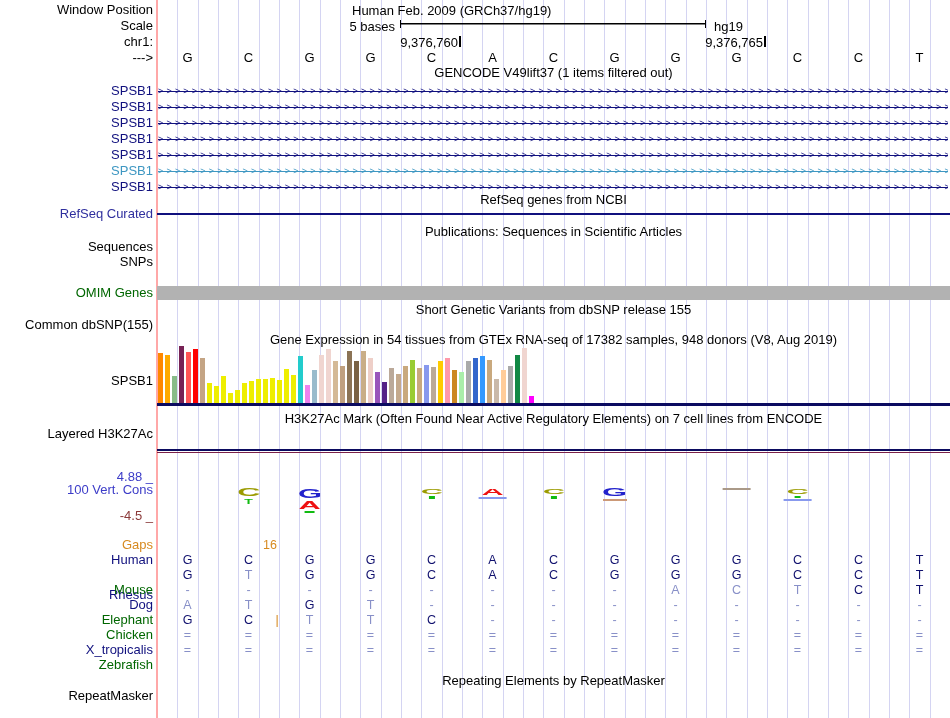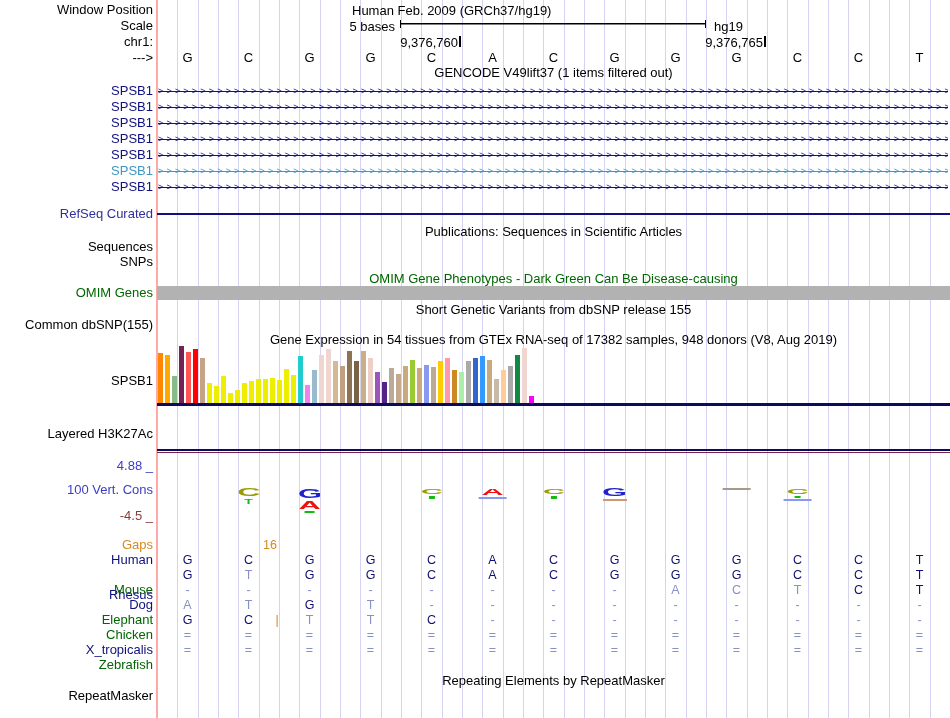--- a/index.html
+++ b/index.html
@@ -100,28 +100,28 @@
         <div class="rlabel" style="top: 132px; color: rgb(16, 16, 126);">SPSB1</div>
         <div class="gene-arrows" style="top: 131px; color: rgb(16, 16, 126);">&gt;&gt;&gt;&gt;&gt;&gt;&gt;&gt;&gt;&gt;&gt;&gt;&gt;&gt;&gt;&gt;&gt;&gt;&gt;&gt;&gt;&gt;&gt;&gt;&gt;&gt;&gt;&gt;&gt;&gt;&gt;&gt;&gt;&gt;&gt;&gt;&gt;&gt;&gt;&gt;&gt;&gt;&gt;&gt;&gt;&gt;&gt;&gt;&gt;&gt;&gt;&gt;&gt;&gt;&gt;&gt;&gt;&gt;&gt;&gt;&gt;&gt;&gt;&gt;&gt;&gt;&gt;&gt;&gt;&gt;&gt;&gt;&gt;&gt;&gt;&gt;&gt;&gt;&gt;&gt;&gt;&gt;&gt;&gt;&gt;&gt;&gt;&gt;&gt;&gt;&gt;&gt;&gt;&gt;&gt;&gt;&gt;&gt;&gt;&gt;&gt;&gt;&gt;&gt;&gt;&gt;&gt;&gt;&gt;&gt;&gt;&gt;&gt;&gt;&gt;&gt;&gt;&gt;&gt;&gt;</div>
         <div class="rlabel" style="top: 148px; color: rgb(16, 16, 126);">SPSB1</div>
         <div class="gene-arrows" style="top: 147px; color: rgb(16, 16, 126);">&gt;&gt;&gt;&gt;&gt;&gt;&gt;&gt;&gt;&gt;&gt;&gt;&gt;&gt;&gt;&gt;&gt;&gt;&gt;&gt;&gt;&gt;&gt;&gt;&gt;&gt;&gt;&gt;&gt;&gt;&gt;&gt;&gt;&gt;&gt;&gt;&gt;&gt;&gt;&gt;&gt;&gt;&gt;&gt;&gt;&gt;&gt;&gt;&gt;&gt;&gt;&gt;&gt;&gt;&gt;&gt;&gt;&gt;&gt;&gt;&gt;&gt;&gt;&gt;&gt;&gt;&gt;&gt;&gt;&gt;&gt;&gt;&gt;&gt;&gt;&gt;&gt;&gt;&gt;&gt;&gt;&gt;&gt;&gt;&gt;&gt;&gt;&gt;&gt;&gt;&gt;&gt;&gt;&gt;&gt;&gt;&gt;&gt;&gt;&gt;&gt;&gt;&gt;&gt;&gt;&gt;&gt;&gt;&gt;&gt;&gt;&gt;&gt;&gt;&gt;&gt;&gt;&gt;&gt;&gt;</div>
         <div class="rlabel" style="top: 164px; color: rgb(62, 151, 194);">SPSB1</div>
         <div class="gene-arrows" style="top: 163px; color: rgb(62, 151, 194);">&gt;&gt;&gt;&gt;&gt;&gt;&gt;&gt;&gt;&gt;&gt;&gt;&gt;&gt;&gt;&gt;&gt;&gt;&gt;&gt;&gt;&gt;&gt;&gt;&gt;&gt;&gt;&gt;&gt;&gt;&gt;&gt;&gt;&gt;&gt;&gt;&gt;&gt;&gt;&gt;&gt;&gt;&gt;&gt;&gt;&gt;&gt;&gt;&gt;&gt;&gt;&gt;&gt;&gt;&gt;&gt;&gt;&gt;&gt;&gt;&gt;&gt;&gt;&gt;&gt;&gt;&gt;&gt;&gt;&gt;&gt;&gt;&gt;&gt;&gt;&gt;&gt;&gt;&gt;&gt;&gt;&gt;&gt;&gt;&gt;&gt;&gt;&gt;&gt;&gt;&gt;&gt;&gt;&gt;&gt;&gt;&gt;&gt;&gt;&gt;&gt;&gt;&gt;&gt;&gt;&gt;&gt;&gt;&gt;&gt;&gt;&gt;&gt;&gt;&gt;&gt;&gt;&gt;&gt;&gt;</div>
         <div class="rlabel" style="top: 180px; color: rgb(16, 16, 126);">SPSB1</div>
         <div class="gene-arrows" style="top: 179px; color: rgb(16, 16, 126);">&gt;&gt;&gt;&gt;&gt;&gt;&gt;&gt;&gt;&gt;&gt;&gt;&gt;&gt;&gt;&gt;&gt;&gt;&gt;&gt;&gt;&gt;&gt;&gt;&gt;&gt;&gt;&gt;&gt;&gt;&gt;&gt;&gt;&gt;&gt;&gt;&gt;&gt;&gt;&gt;&gt;&gt;&gt;&gt;&gt;&gt;&gt;&gt;&gt;&gt;&gt;&gt;&gt;&gt;&gt;&gt;&gt;&gt;&gt;&gt;&gt;&gt;&gt;&gt;&gt;&gt;&gt;&gt;&gt;&gt;&gt;&gt;&gt;&gt;&gt;&gt;&gt;&gt;&gt;&gt;&gt;&gt;&gt;&gt;&gt;&gt;&gt;&gt;&gt;&gt;&gt;&gt;&gt;&gt;&gt;&gt;&gt;&gt;&gt;&gt;&gt;&gt;&gt;&gt;&gt;&gt;&gt;&gt;&gt;&gt;&gt;&gt;&gt;&gt;&gt;&gt;&gt;&gt;&gt;&gt;</div>
       </div>
 
+    <div class="title" style="top:193px">RefSeq genes from NCBI</div>
     <div class="hline" style="top:213px; height:1.5px; background:#10107E"></div>
     <div class="rlabel indigo" style="top:207px">RefSeq Curated</div>
 
     <div class="title" style="top:225px">Publications: Sequences in Scientific Articles</div>
     <div class="rlabel" style="top:240px">Sequences</div>
     <div class="rlabel" style="top:255px">SNPs</div>
 
-    <div class="title green" style="top:272px">OMIM Gene Phenotypes - Dark Green Can Be Disease-causing</div>
     <div class="hline" style="top:286px; height:14px; background:#B2B2B2"></div>
     <div class="rlabel green" style="top:286px">OMIM Genes</div>
 
     <div class="title" style="top:303px">Short Genetic Variants from dbSNP release 155</div>
     <div class="rlabel" style="top:318px">Common dbSNP(155)</div>
 
     <div class="title" style="top:333px">Gene Expression in 54 tissues from GTEx RNA-seq of 17382 samples, 948 donors (V8, Aug 2019)</div>
     <div class="rlabel" style="top:374px">SPSB1</div>
     <div class="gtex-bars" id="gtex-bars">
         <div class="gtex-bar" style="height: 50px; background: rgb(255, 136, 0);"></div>
@@ -174,25 +174,26 @@
         <div class="gtex-bar" style="height: 43px; background: rgb(201, 169, 126);"></div>
         <div class="gtex-bar" style="height: 24px; background: rgb(201, 185, 169);"></div>
         <div class="gtex-bar" style="height: 33px; background: rgb(255, 204, 153);"></div>
         <div class="gtex-bar" style="height: 37px; background: rgb(170, 170, 170);"></div>
         <div class="gtex-bar" style="height: 48px; background: rgb(17, 136, 68);"></div>
         <div class="gtex-bar" style="height: 55px; background: rgb(240, 213, 208);"></div>
         <div class="gtex-bar" style="height: 7px; background: rgb(255, 0, 255);"></div>
       </div>
     <div class="hline" style="top:403px; height:3px; background:#0B0B60"></div>
 
+    <div class="title" style="top:412px">H3K27Ac Mark (Often Found Near Active Regulatory Elements) on 7 cell lines from ENCODE</div>
     <div class="rlabel" style="top:427px">Layered H3K27Ac</div>
     <div class="hline" style="top:449px; height:2px; background:#0B0B60"></div>
     <div class="hline" style="top:451.5px; height:1.5px; background:#7A2048"></div>
 
-    <div class="rlabel blue" style="top:459px">4.88 _</div>
+    <div class="rlabel blue" style="top:470px">4.88 _</div>
     <div class="rlabel blue" style="top:483px">100 Vert. Cons</div>
     <div class="rlabel dred" style="top:509px">-4.5 _</div>
     <div id="cons-logos">
         <div class="logo" style="left: 248.5px; top: 487px;">
           <div class="logo-letter" style="height: 11px;"><span style="color: rgb(155, 155, 0); transform: scale(2.3, 0.785714);">C</span></div>
           <div class="logo-letter" style="height: 7px;"><span style="color: rgb(17, 187, 17); transform: scale(1, 0.5);">T</span></div>
         </div>
         <div class="logo" style="left: 309.5px; top: 487px;">
           <div class="logo-letter" style="height: 13px;"><span style="color: rgb(34, 34, 204); transform: scale(2.2, 0.928571);">G</span></div>
           <div class="logo-letter" style="height: 10px;"><span style="color: rgb(238, 17, 17); transform: scale(2.2, 0.714286);">A</span></div>

